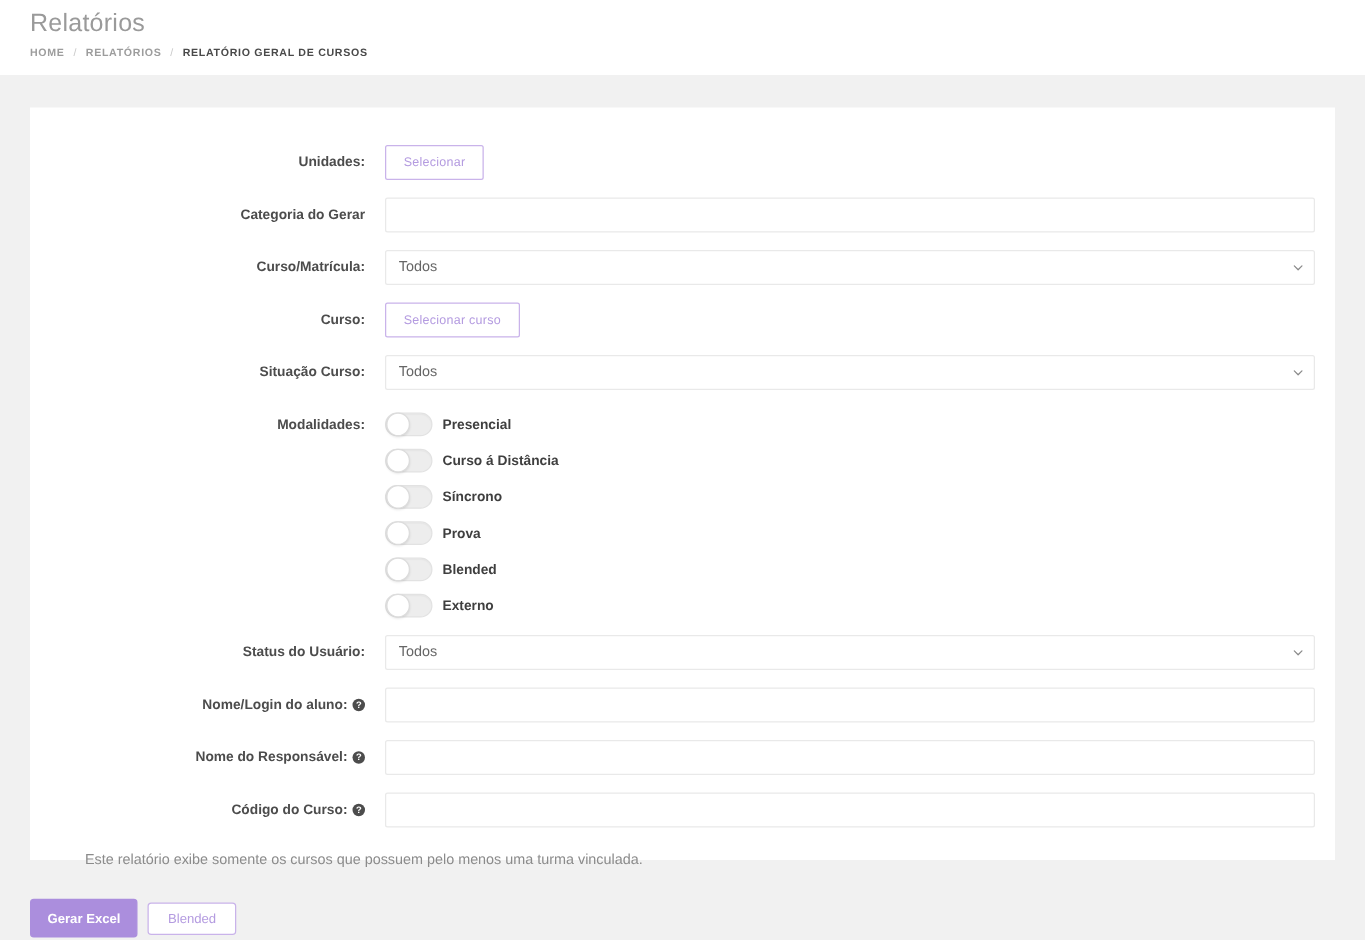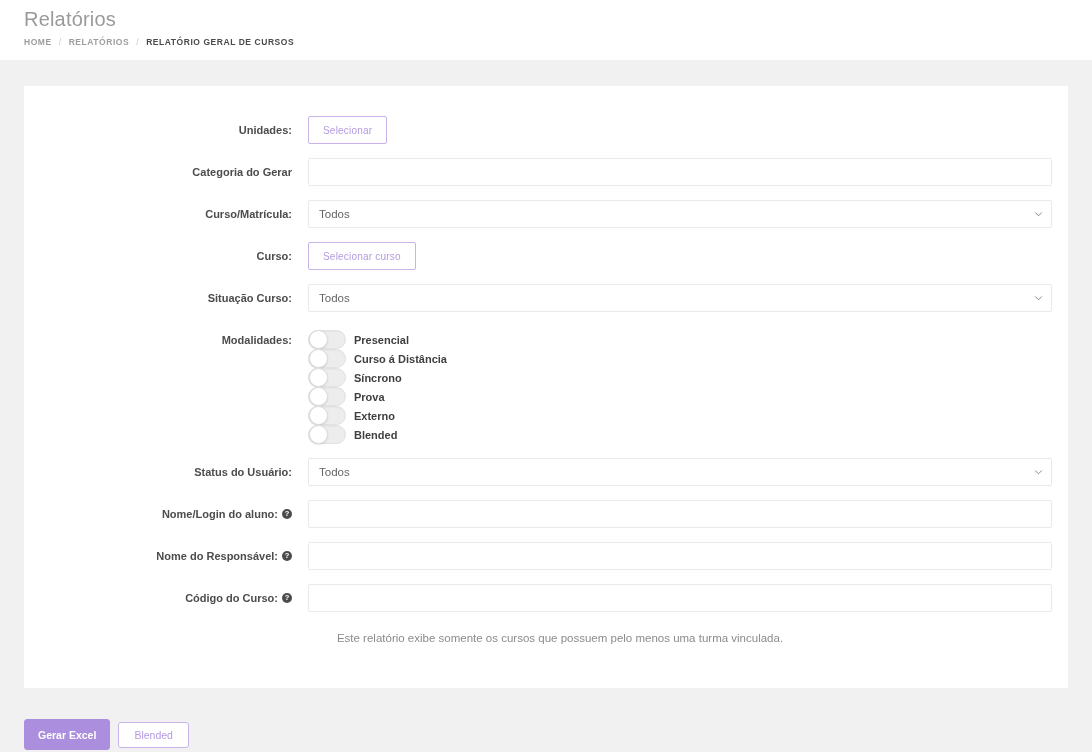--- a/index.html
+++ b/index.html
@@ -161,20 +161,21 @@
     cursor: pointer;
     font-family: "Liberation Sans", sans-serif;
     letter-spacing: .2px;
   }
 
   
   .modal-row { }
   .toggle-list {
     display: flex;
     flex-direction: column;
+    gap: 10px;
     padding-top: 4px;
   }
   .toggle-item {
     display: flex;
     align-items: center;
     gap: 8px;
   }
   .switch {
     position: relative;
     width: 38px;
@@ -204,21 +205,20 @@
     white-space: nowrap;
   }
 
   
   .note {
     margin-top: 20px;
     padding-left: 28px;
     font-size: 11.5px;
     color: #8b8b8b;
     font-weight: 400;
-    text-align: center;
   }
 
   
   .footer-actions {
     padding: 31px 0 0 24px;
     display: flex;
     gap: 8px;
     align-items: center;
   }
   .btn-primary {
@@ -344,28 +344,28 @@
             <div class="switch">
                 <span class="knob"></span>
               </div>
             <span class="toggle-label">Prova</span>
           </div>
 
           <div class="toggle-item">
             <div class="switch">
                 <span class="knob"></span>
               </div>
+            <span class="toggle-label">Blended</span>
+          </div>
+
+          <div class="toggle-item">
+            <div class="switch">
+                <span class="knob"></span>
+              </div>
             <span class="toggle-label">Externo</span>
-          </div>
-
-          <div class="toggle-item">
-            <div class="switch">
-                <span class="knob"></span>
-              </div>
-            <span class="toggle-label">Blended</span>
           </div>
 
         </div>
       </div>
     </div>
 
     <div class="form-row">
       <div class="form-label">Status do Usuário:</div>
       <div class="form-control-wrap">
         <div class="select-box">

